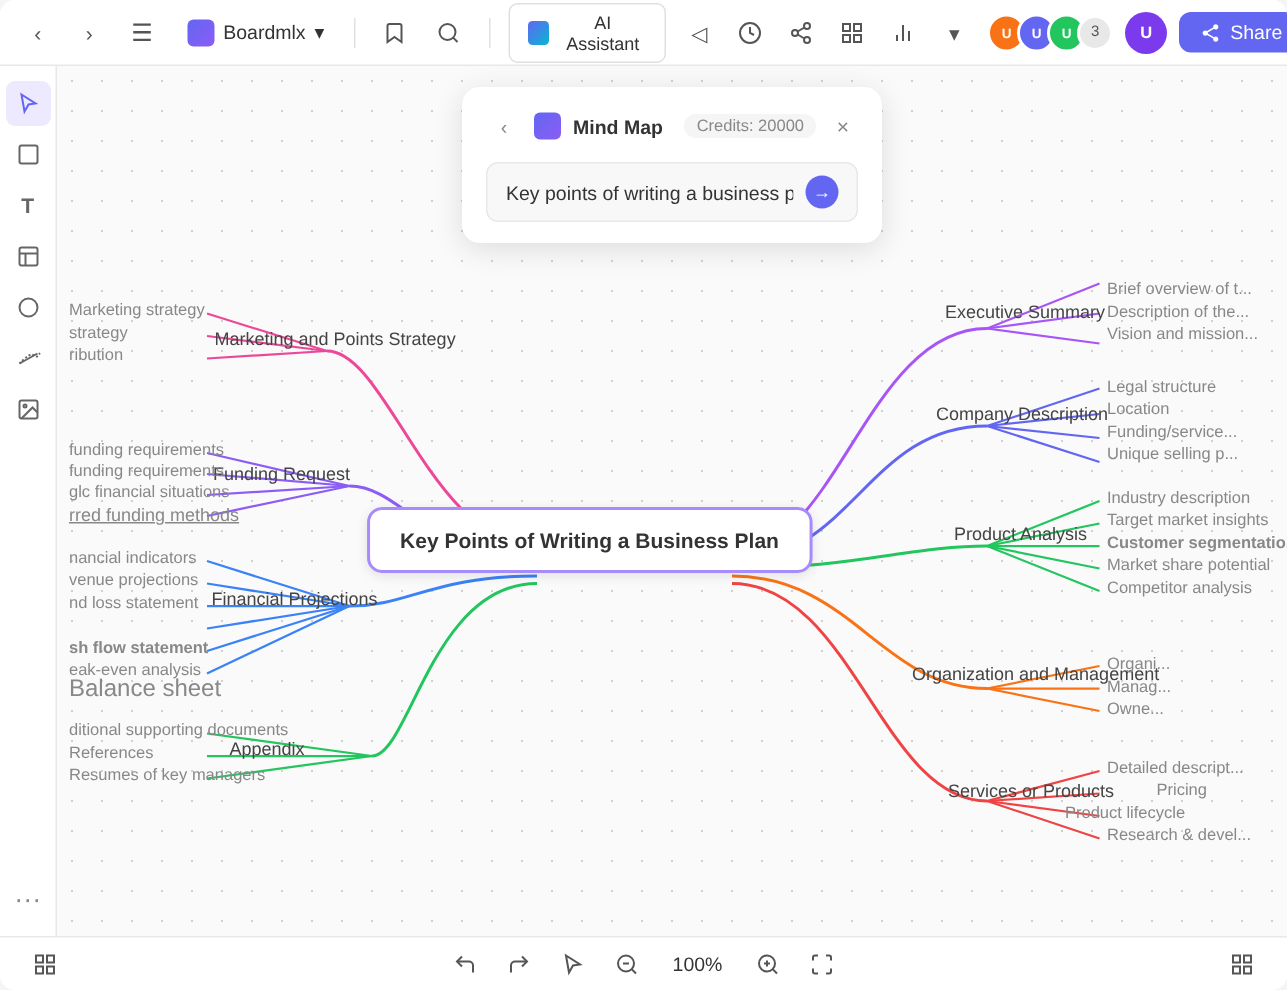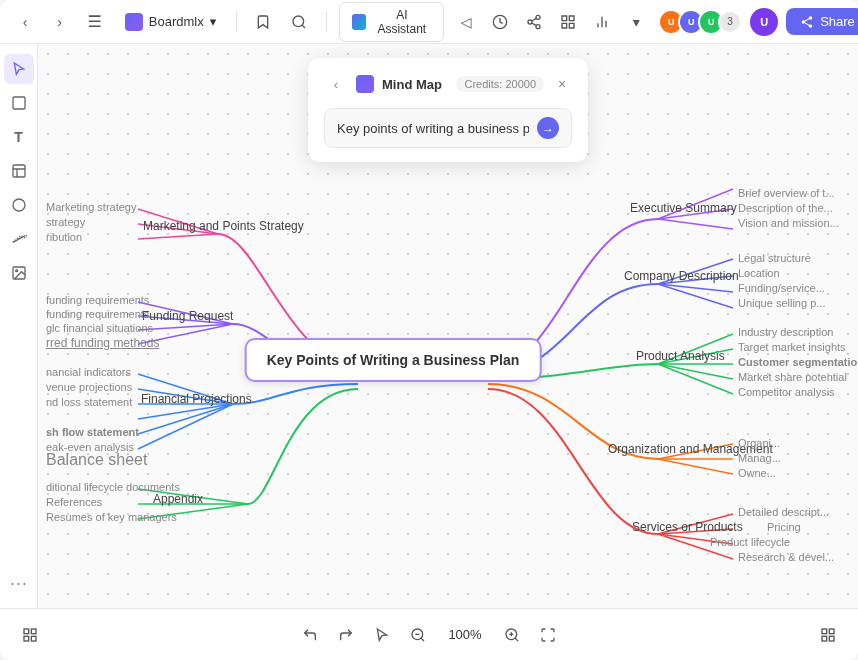--- a/index.html
+++ b/index.html
@@ -57,21 +57,21 @@
     
     .mindmap-svg { position: absolute; top: 0; left: 0; width: 100%; height: 100%; }
 
     
     .center-node { position: absolute; top: 310px; left: 310px; transform: translate(-50%, -50%); background: #fff; border: 2px solid #a78bfa; border-radius: 10px; padding: 12px 20px; font-size: 14px; font-weight: 600; color: #333; white-space: nowrap; box-shadow: 0 2px 8px rgba(0,0,0,0.1); z-index: 10; }
 
     
     .branch-label { position: absolute; font-size: 12px; color: #444; white-space: nowrap; }
 
     
-    .bottom-toolbar { height: 52px; background: #fff; border-top: 1px solid #e8e8e8; display: flex; align-items: center; justify-content: space-between; padding: 0 16px; flex-shrink: 0; }
+    .bottom-toolbar { height: 36px; background: #fff; border-top: 1px solid #e8e8e8; display: flex; align-items: center; justify-content: space-between; padding: 0 16px; flex-shrink: 0; }
     .bottom-left { display: flex; align-items: center; gap: 4px; }
     .bottom-center { display: flex; align-items: center; gap: 8px; }
     .bottom-right { display: flex; align-items: center; gap: 4px; }
     .zoom-display { font-size: 13px; color: #333; padding: 0 8px; min-width: 50px; text-align: center; }
     .bottom-btn { width: 28px; height: 28px; border-radius: 6px; border: none; background: transparent; cursor: pointer; display: flex; align-items: center; justify-content: center; color: #555; font-size: 14px; }
   </style>
 </head>
 <body>
 
 <div class="app-container">
@@ -279,21 +279,21 @@
       <div class="branch-label" style="top:327px;left:700px;font-size:11px;color:#888;">Market share potential</div>
       <div class="branch-label" style="top:342px;left:700px;font-size:11px;color:#888;">Competitor analysis</div>
 
       <div class="branch-label" style="top:398px;left:570px;font-size:12px;color:#444;">Organization and Management</div>
       <div class="branch-label" style="top:393px;left:700px;font-size:11px;color:#888;">Organi...</div>
       <div class="branch-label" style="top:408px;left:700px;font-size:11px;color:#888;">Manag...</div>
       <div class="branch-label" style="top:423px;left:700px;font-size:11px;color:#888;">Owne...</div>
 
       <div class="branch-label" style="top:476px;left:594px;font-size:12px;color:#444;">Services or Products</div>
       <div class="branch-label" style="top:462px;left:700px;font-size:11px;color:#888;">Detailed descript...</div>
-      <div class="branch-label" style="top:477px;left:729px;font-size:11px;color:#888;">Pricing</div>
+      <div class="branch-label" style="top:477px;left:700px;font-size:11px;color:#888;padding-left:33px;">Pricing</div>
       <div class="branch-label" style="top:492px;left:672px;font-size:11px;color:#888;">Product lifecycle</div>
       <div class="branch-label" style="top:507px;left:700px;font-size:11px;color:#888;">Research &amp; devel...</div>
 
       <div class="branch-label" style="top:175px;left:105px;font-size:12px;color:#444;">Marketing and Points Strategy</div>
       <div class="branch-label" style="top:157px;left:8px;font-size:11px;color:#888;">Marketing strategy</div>
       <div class="branch-label" style="top:172px;left:8px;font-size:11px;color:#888;">strategy</div>
       <div class="branch-label" style="top:187px;left:8px;font-size:11px;color:#888;">ribution</div>
 
       <div class="branch-label" style="top:265px;left:104px;font-size:12px;color:#444;">Funding Request</div>
       <div class="branch-label" style="top:250px;left:8px;font-size:11px;color:#888;">funding requirements</div>
@@ -303,21 +303,21 @@
 
       <div class="branch-label" style="top:348px;left:103px;font-size:12px;color:#444;">Financial Projections</div>
       <div class="branch-label" style="top:322px;left:8px;font-size:11px;color:#888;">nancial indicators</div>
       <div class="branch-label" style="top:337px;left:8px;font-size:11px;color:#888;">venue projections</div>
       <div class="branch-label" style="top:352px;left:8px;font-size:11px;color:#888;">nd loss statement</div>
       <div class="branch-label" style="top:367px;left:8px;font-size:16px;color:#888;margin-top:40px;">Balance sheet</div>
       <div class="branch-label" style="top:382px;left:8px;font-size:11px;color:#888;font-weight:bold;">sh flow statement</div>
       <div class="branch-label" style="top:397px;left:8px;font-size:11px;color:#888;">eak-even analysis</div>
 
       <div class="branch-label" style="top:448px;left:115px;font-size:12px;color:#444;">Appendix</div>
-      <div class="branch-label" style="top:437px;left:8px;font-size:11px;color:#888;">ditional lifecycle documents</div>
+      <div class="branch-label" style="top:437px;left:8px;font-size:11px;color:#888;">ditional supporting documents</div>
       <div class="branch-label" style="top:452px;left:8px;font-size:11px;color:#888;">References</div>
       <div class="branch-label" style="top:467px;left:8px;font-size:11px;color:#888;">Resumes of key managers</div>
 
       <div class="mindmap-panel">
         <div class="mindmap-panel-header">
           <div class="mindmap-title-row">
             <button style="width:24px;height:24px;border:none;background:transparent;cursor:pointer;color:#888;font-size:13px;">‹</button>
             <div class="mindmap-icon"></div>
             <span class="mindmap-label">Mind Map</span>
           </div>

